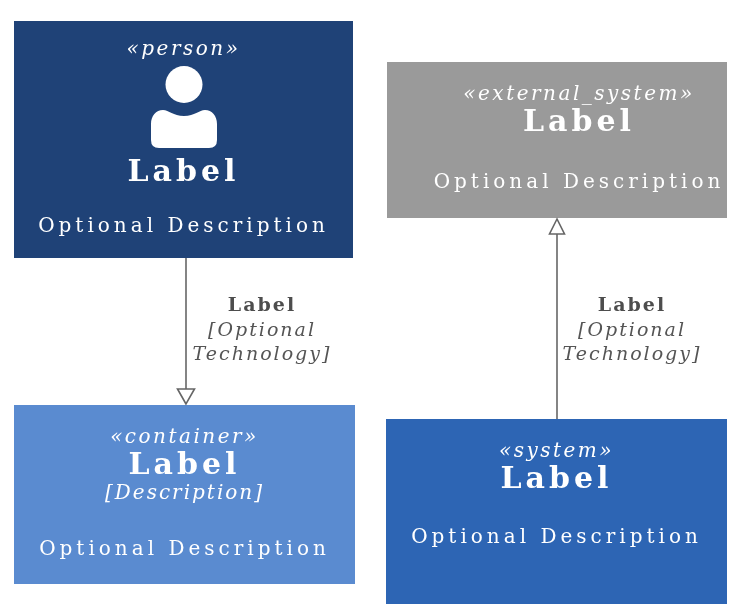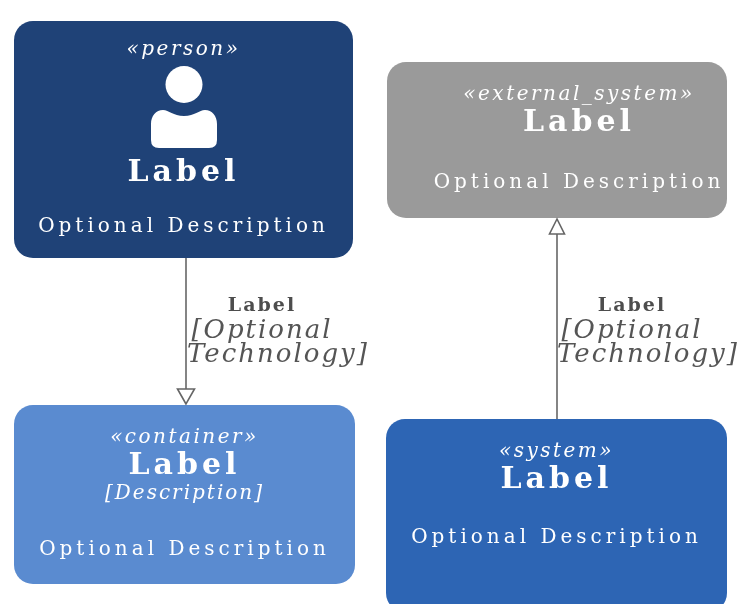--- a/index.html
+++ b/index.html
@@ -7,21 +7,21 @@
   .canvas {
     position: relative;
     width: 750px;
     height: 604px;
     background: #ffffff;
     font-family: "DejaVu Serif", "Liberation Serif", serif;
     overflow: hidden;
   }
   .node {
     position: absolute;
-    border-radius: 19px;
+    border-radius: 0;
     color: #ffffff;
     display: flex;
     flex-direction: column;
     align-items: center;
     text-align: center;
   }
   .node-person    { left: 14px;  top: 21px;  width: 339px; height: 237px; padding-top: 16px; }
   .node-external  { left: 387px; top: 62px;  width: 340px; height: 156px; padding-top: 20px; }
   .node-container { left: 14px;  top: 405px; width: 341px; height: 179px; padding-top: 20px; }
   .node-system    { left: 386px; top: 419px; width: 341px; height: 193px; padding-top: 20px; }
@@ -74,21 +74,21 @@
   .edge-label-1 { left: 187px; top: 291px; }
   .edge-label-2 { left: 557px; top: 291px; }
   .edge-label-title {
     font-weight: bold;
     font-size: 19px;
     letter-spacing: 2px;
     line-height: 26px;
   }
   .edge-label-tech {
     font-style: italic;
-    font-size: 26px;
+    font-size: 19px;
     letter-spacing: 2px;
     line-height: 24px;
   }
 </style>
 </head>
 <body>
 
 <div class="canvas">
 
   <div class="node node-person" style="background-color: rgb(31, 66, 119);">

